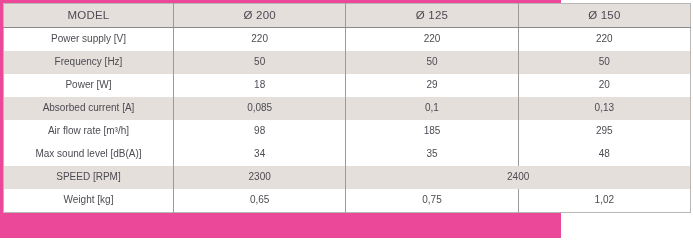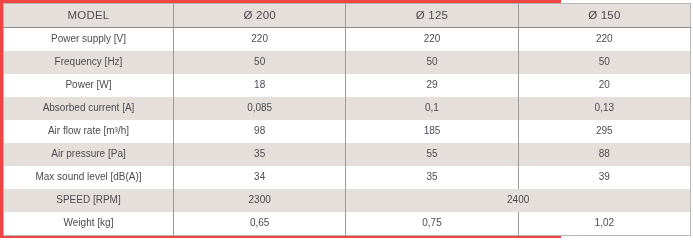--- a/index.html
+++ b/index.html
@@ -12,21 +12,21 @@
     height: 238px;
     font-family: "Liberation Sans", sans-serif;
     overflow: hidden;
   }
 
   .spec-table-wrap {
     width: 561px;
     height: 238px;
     box-sizing: border-box;
     padding: 3px 3px 4px 3px;
-    background: #ef4444;
+    background: #ec4899;
   }
 
   table.spec-table {
     width: 687px;
     border-collapse: collapse;
     table-layout: fixed;
     border: 1px solid #b9b6b3;
     background: #ffffff;
   }
 
@@ -123,32 +123,26 @@
         <td>0,13</td>
       </tr>
 
       <tr class="row-plain">
         <td>Air flow rate [m³/h]</td>
         <td>98</td>
         <td>185</td>
         <td>295</td>
       </tr>
 
-      <tr class="row-shaded">
-        <td>Air pressure [Pa]</td>
-        <td>35</td>
-        <td>55</td>
-        <td>88</td>
-      </tr>
 
       <tr class="row-plain">
         <td>Max sound level [dB(A)]</td>
         <td>34</td>
         <td>35</td>
-        <td>39</td>
+        <td>48</td>
       </tr>
 
       <tr class="row-shaded">
         <td>SPEED [RPM]</td>
         <td>2300</td>
         <td class="merged-speed" colspan="2">2400</td>
       </tr>
 
       <tr class="row-plain">
         <td>Weight [kg]</td>

